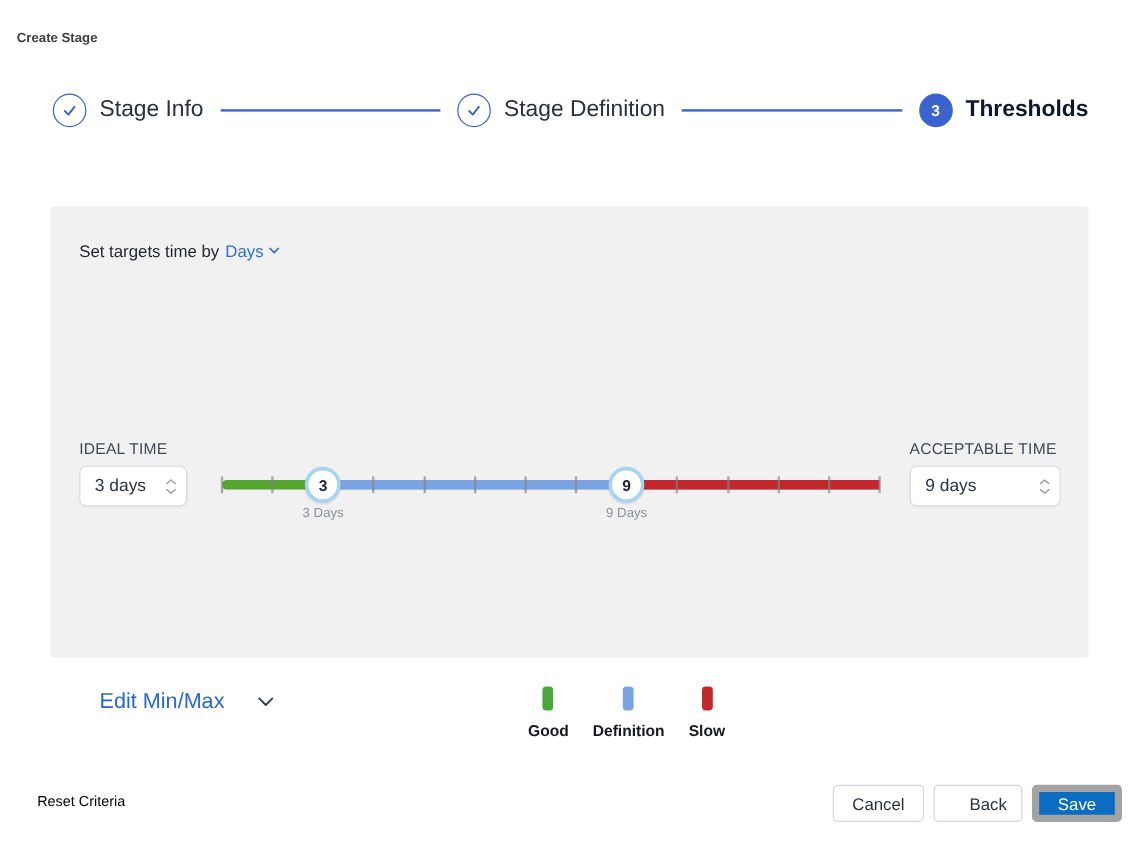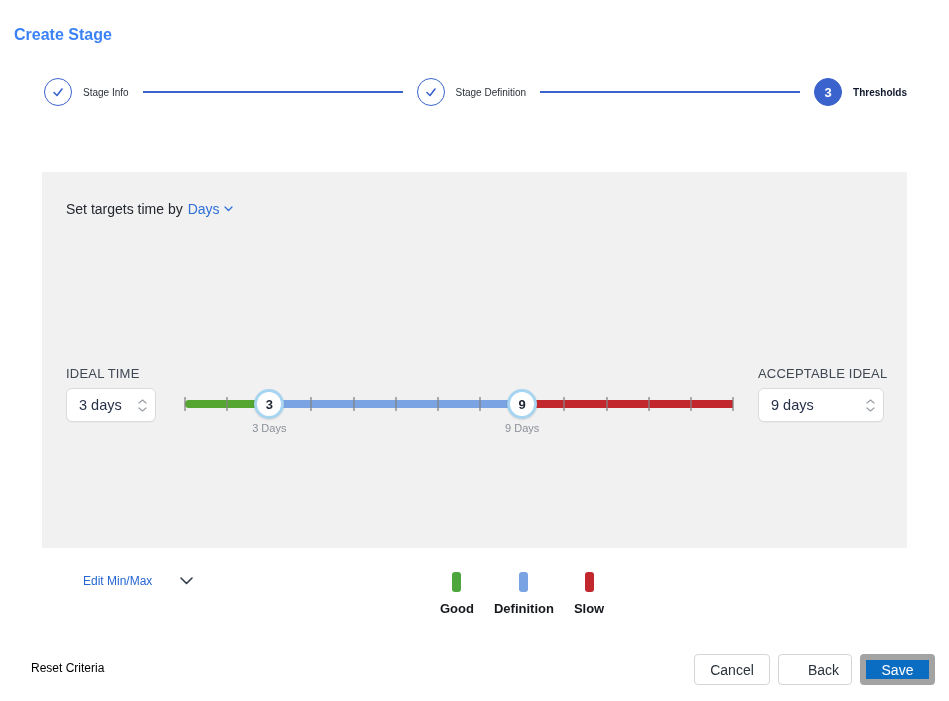--- a/index.html
+++ b/index.html
@@ -1,29 +1,29 @@
 <!DOCTYPE html>
 <html><head>
 <meta charset="utf-8">
 <style>
   * { margin:0; padding:0; box-sizing:border-box; }
   html,body { background:#fff; }
   body { font-family:"Liberation Sans", sans-serif; color:#22272e; }
   .stage-canvas { position:relative; width:949px; height:701px; background:#ffffff; overflow:hidden; }
 
   
-  .page-title { position:absolute; left:14px; top:26px; font-size:16px; font-weight:bold; color:#3b82f6; }
+  .page-title { position:absolute; left:14px; top:26px; font-size:11px; font-weight:bold; color:#404040; }
 
   
   .stepper { position:absolute; left:44px; top:78px; width:863px; height:28px; display:flex; align-items:center; }
   .step { display:flex; align-items:center; gap:11px; white-space:nowrap; }
   .step-circle { width:28px; height:28px; border-radius:50%; border:1.5px solid #3a63cd; background:#fff;
                  display:flex; align-items:center; justify-content:center; flex:0 0 auto; }
   .step-circle.filled { background:#3a63cd; border-color:#3a63cd; color:#fff; font-size:13px; font-weight:bold; }
-  .step-label { font-size:10px; color:#2b313a; }
+  .step-label { font-size:19px; color:#2b313a; }
   .step-label.active { font-weight:bold; color:#0f172a; }
   .step-line { flex:1 1 auto; height:1.5px; background:#3a63cd; margin:0 14px; }
 
   
   .section-heading { position:absolute; left:42px; top:143px; font-size:16px; color:#1d2530; }
 
   
   .panel { position:absolute; left:42px; top:172px; width:865px; height:376px; background:#f1f1f2; border-radius:2px; }
   .targets-row { position:absolute; left:24px; top:29px; font-size:14px; color:#23282f; display:flex; align-items:center; gap:5px; }
   .days-link { color:#2e6fd8; cursor:pointer; display:inline-flex; align-items:center; gap:4px; }
@@ -47,21 +47,21 @@
   .seg { position:absolute; top:0; height:8px; }
   .seg:first-child { border-radius:4px 0 0 4px; }
   .slider-ticks { position:absolute; left:0; top:25px; width:100%; height:14px; pointer-events:none; }
   .tick { position:absolute; top:0; width:2px; height:14px; background:rgba(130,130,130,0.65); transform:translateX(-1px); }
   .handle { position:absolute; top:17px; width:30px; height:30px; border-radius:50%; background:#fff;
             border:3px solid #a7d5f1; transform:translateX(-50%); display:flex; align-items:center; justify-content:center;
             font-size:13px; font-weight:bold; color:#1d2633; box-shadow:0 1px 2px rgba(0,0,0,0.12); cursor:grab; z-index:3; }
   .handle-label { position:absolute; top:50px; transform:translateX(-50%); font-size:11px; color:#8b9098; white-space:nowrap; }
 
   
-  .edit-minmax { position:absolute; left:41px; top:402px; font-size:12px; color:#2767d2; display:flex; align-items:center; gap:28px; cursor:pointer; }
+  .edit-minmax { position:absolute; left:41px; top:402px; font-size:18px; color:#2767d2; display:flex; align-items:center; gap:28px; cursor:pointer; }
 
   
   .legend { position:absolute; left:398px; top:400px; display:flex; align-items:center; gap:20px; }
   .legend-item { display:flex; align-items:center; gap:9px;flex-direction:column; }
   .legend-swatch { width:9px; height:20px; border-radius:3px; }
   .legend-label { font-size:13px; font-weight:600; color:#15181c; }
 
   
   .reset-link { position:absolute; left:31px; top:661px; font-size:12px; color:#000000; cursor:pointer; }
   .footer-buttons { position:absolute; right:14px; top:654px; display:flex; gap:8px; }
@@ -159,21 +159,21 @@
           <div class="tick" style="left: 84.6154%;"></div>
           <div class="tick" style="left: 92.3077%;"></div>
           <div class="tick" style="left: 100%;"></div>
         </div>
     <div class="handle" style="left: 15.3846%;">3</div>
         <div class="handle-label" style="left: 15.3846%;">3 Days</div>
         <div class="handle" style="left: 61.5385%;">9</div>
         <div class="handle-label" style="left: 61.5385%;">9 Days</div>
       </div>
 
-    <div class="time-label label-acceptable">ACCEPTABLE IDEAL</div>
+    <div class="time-label label-acceptable">ACCEPTABLE TIME</div>
     <div class="num-input input-acceptable">
       <span class="num-value">9 days</span>
       <span class="spinner">
         <span class="spin-btn">
           <svg width="9" height="5" viewBox="0 0 9 5">
               <polyline points="1,4 4.5,1 8,4" fill="none" stroke="#9aa0a6" stroke-width="1.2" stroke-linecap="round" stroke-linejoin="round"></polyline>
             </svg>
         </span>
         <span class="spin-btn">
           <svg width="9" height="5" viewBox="0 0 9 5">

